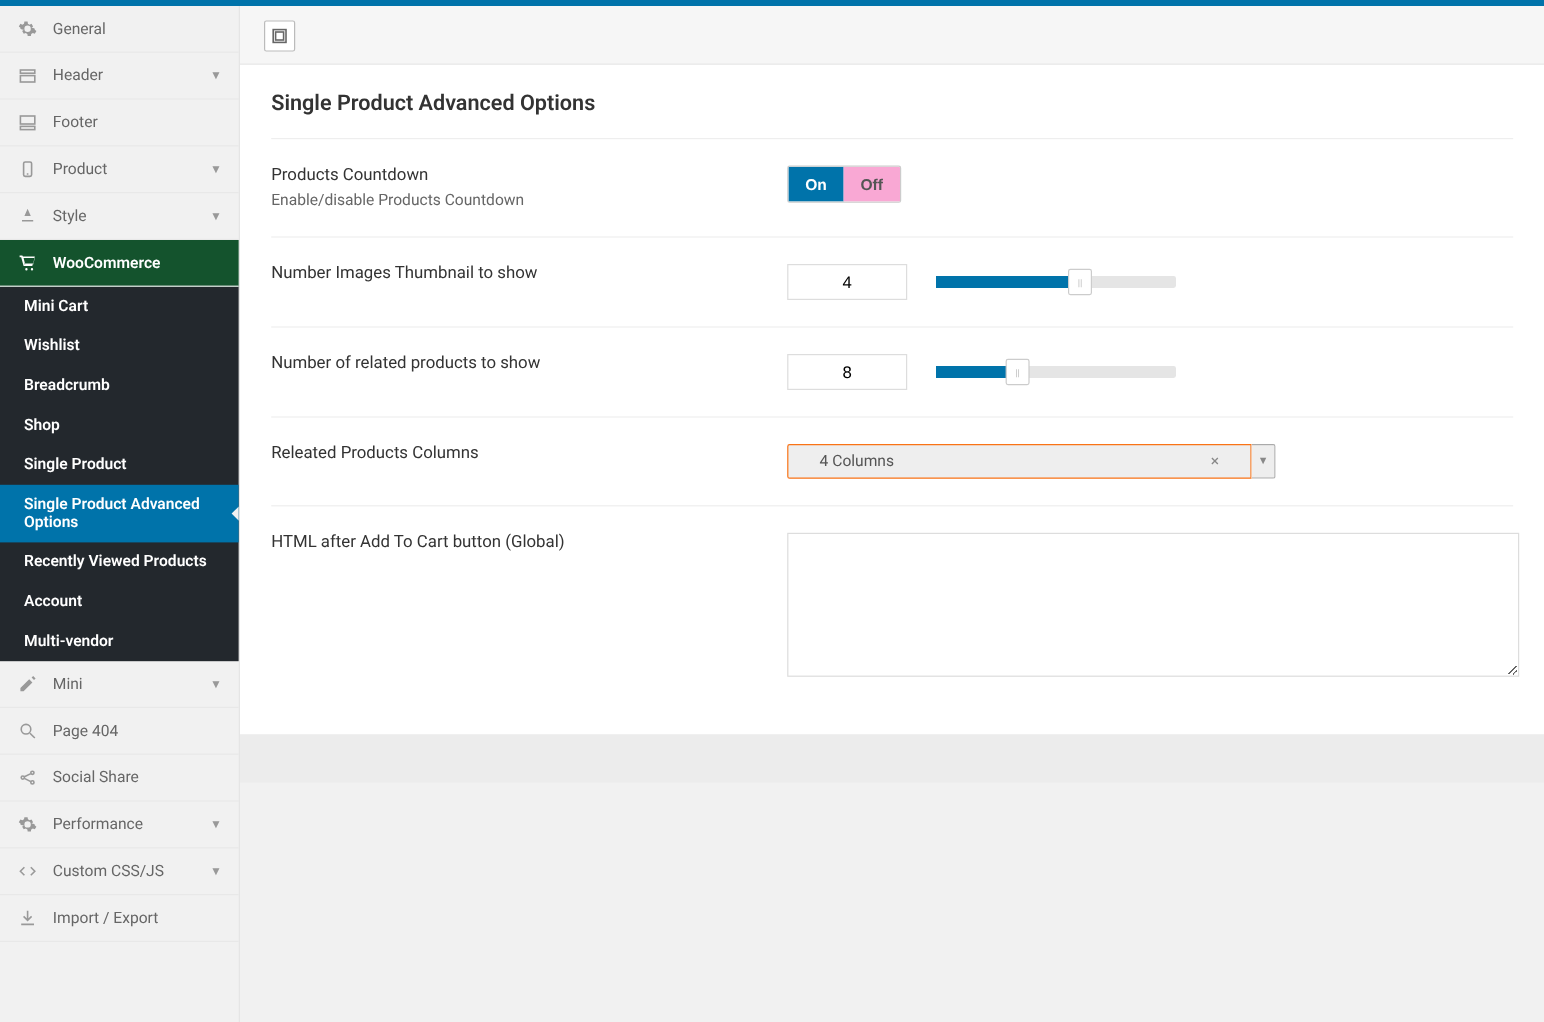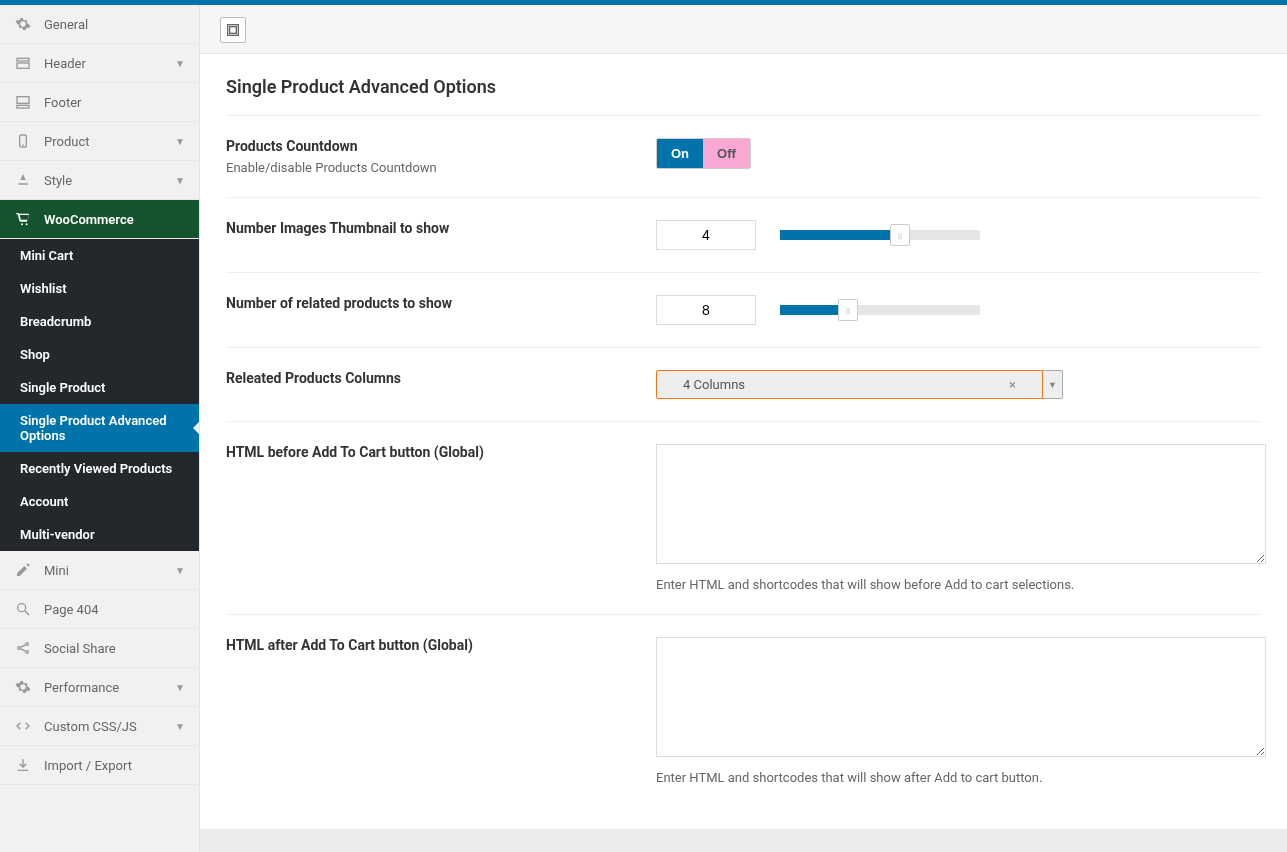--- a/index.html
+++ b/index.html
@@ -16,21 +16,21 @@
 .sub-item { padding: 9px 20px; color: #fff; font-size: 13px; font-weight: 600; cursor: pointer; position: relative; }
 .sub-item.active { background: #0073aa; color: #fff; }
 .sub-item.active::after { content: ""; position: absolute; right: 0; top: 50%; transform: translateY(-50%); border: 6px solid transparent; border-right-color: #f1f1f1; }
 .main { flex: 1; background: #f1f1f1; padding-top: 5px; height: 852px; overflow-y: auto; }
 .toolbar { padding: 12px 20px 10px 20px; border-bottom: 1px solid #e5e5e5; background: #f6f6f6; }
 .toolbar-icon { width: 26px; height: 26px; border: 1px solid #bbb; background: #fff; display: flex; align-items: center; justify-content: center; color: #666; border-radius: 2px; cursor: pointer; }
 .content { background: #fff; padding: 22px 26px; }
 .page-title { font-size: 18px; font-weight: 600; color: #333; padding-bottom: 18px; border-bottom: 1px solid #eee; }
 .row { display: flex; padding: 22px 0; border-bottom: 1px solid #eee; }
 .row-label { width: 430px; flex-shrink: 0; }
-.row-label .lbl { font-size: 14px; font-weight: 700; color: #333; margin-bottom: 6px; }
+.row-label .lbl { font-size: 14px; font-weight: 400; color: #333; margin-bottom: 6px; }
 .row-label .desc { font-size: 13px; color: #666; }
 .row-control { flex: 1; }
 .toggle { display: inline-flex; border: 1px solid #ccc; border-radius: 2px; overflow: hidden; }
 .toggle button { border: none; padding: 7px 14px; font-size: 13px; background: #f9a8d4; color: #555; cursor: pointer; font-weight: 600; }
 .toggle button.on { background: #0073aa; color: #fff; }
 .num-row { display: flex; align-items: center; gap: 24px; }
 .num-input { width: 100px; text-align: center; padding: 6px; border: 1px solid #ddd; font-size: 14px; }
 .slider { position: relative; width: 200px; height: 10px; background: #e5e5e5; border-radius: 2px; }
 .slider-fill { position: absolute; left: 0; top: 0; height: 100%; background: #0073aa; }
 .slider-handle { position: absolute; top: -6px; width: 20px; height: 22px; background: #fff; border: 1px solid #ccc; border-radius: 2px; transform: translateX(-50%); display:flex; align-items:center; justify-content:center; font-size:8px; color:#bbb; }
@@ -232,37 +232,27 @@
           <div class="select-wrap">
             <div class="select-box">
               <span>4 Columns</span>
               <span class="select-clear">×</span>
             </div>
             <div class="select-caret">▼</div>
           </div>
         </div>
       </div>
 
-      <div class="row">
-        <div class="row-label">
-          <div class="lbl">HTML before Add To Cart button (Global)</div>
+
+      <div class="row" style="border-bottom:none">
+        <div class="row-label">
+          <div class="lbl">HTML after Add To Cart button (Global)</div>
         </div>
         <div class="row-control">
           <textarea class="textarea" style=""></textarea>
-          <div class="help">Enter HTML and shortcodes that will show before Add to cart selections.</div>
-        </div>
-      </div>
-
-      <div class="row" style="border-bottom:none">
-        <div class="row-label">
-          <div class="lbl">HTML after Add To Cart button (Global)</div>
-        </div>
-        <div class="row-control">
-          <textarea class="textarea" style=""></textarea>
-          <div class="help">Enter HTML and shortcodes that will show after Add to cart button.</div>
         </div>
       </div>
 
     </div>
     <div class="footer-area"></div>
   </div>
 
 </div>
 
 </body></html>

